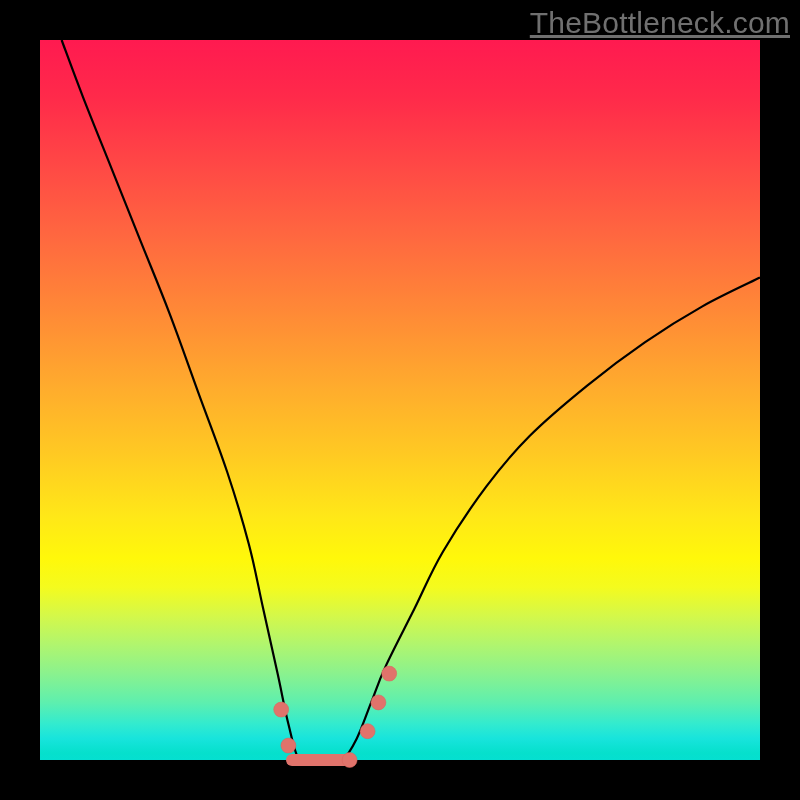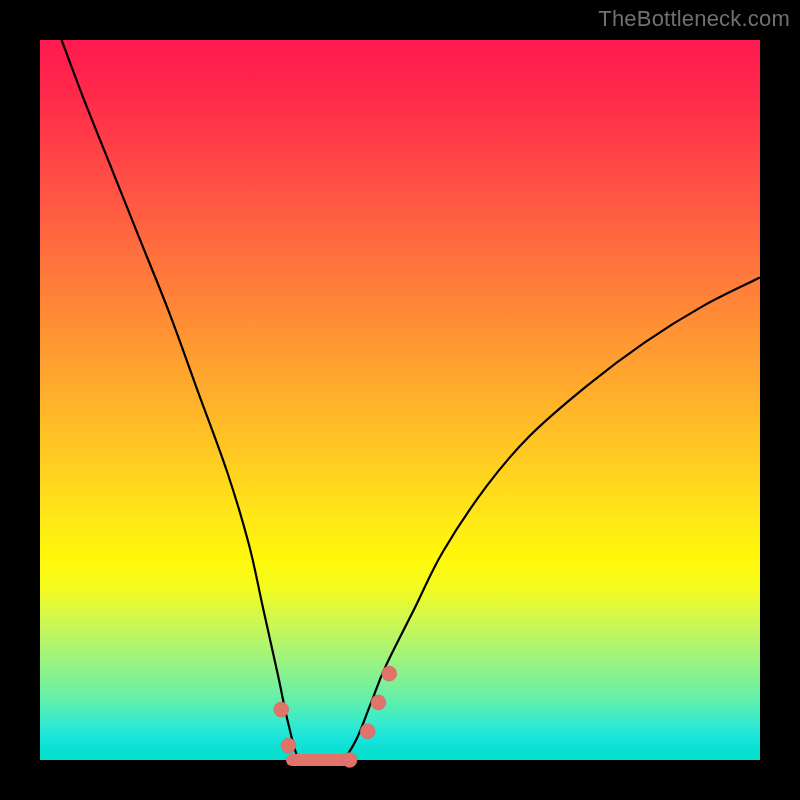--- a/index.html
+++ b/index.html
@@ -43,24 +43,25 @@
       #32ebcf 95%,
       #18e4dc 97%,
       #06e0cc 99%,
       #05dfd0 100%);
   }
   .watermark {
     position: absolute;
     top: 6px;
     right: 10px;
     color: #707070;
-    font-size: 22px;
+    font-size: 30px;
     font-weight: 500;
     letter-spacing: 0.2px;
     user-select: none;
+    text-decoration: underline;
   }
   svg.curve {
     position: absolute;
     left: 0;
     top: 0;
     width: 720px;
     height: 720px;
     overflow: visible;
   }
   .curve path.line {

